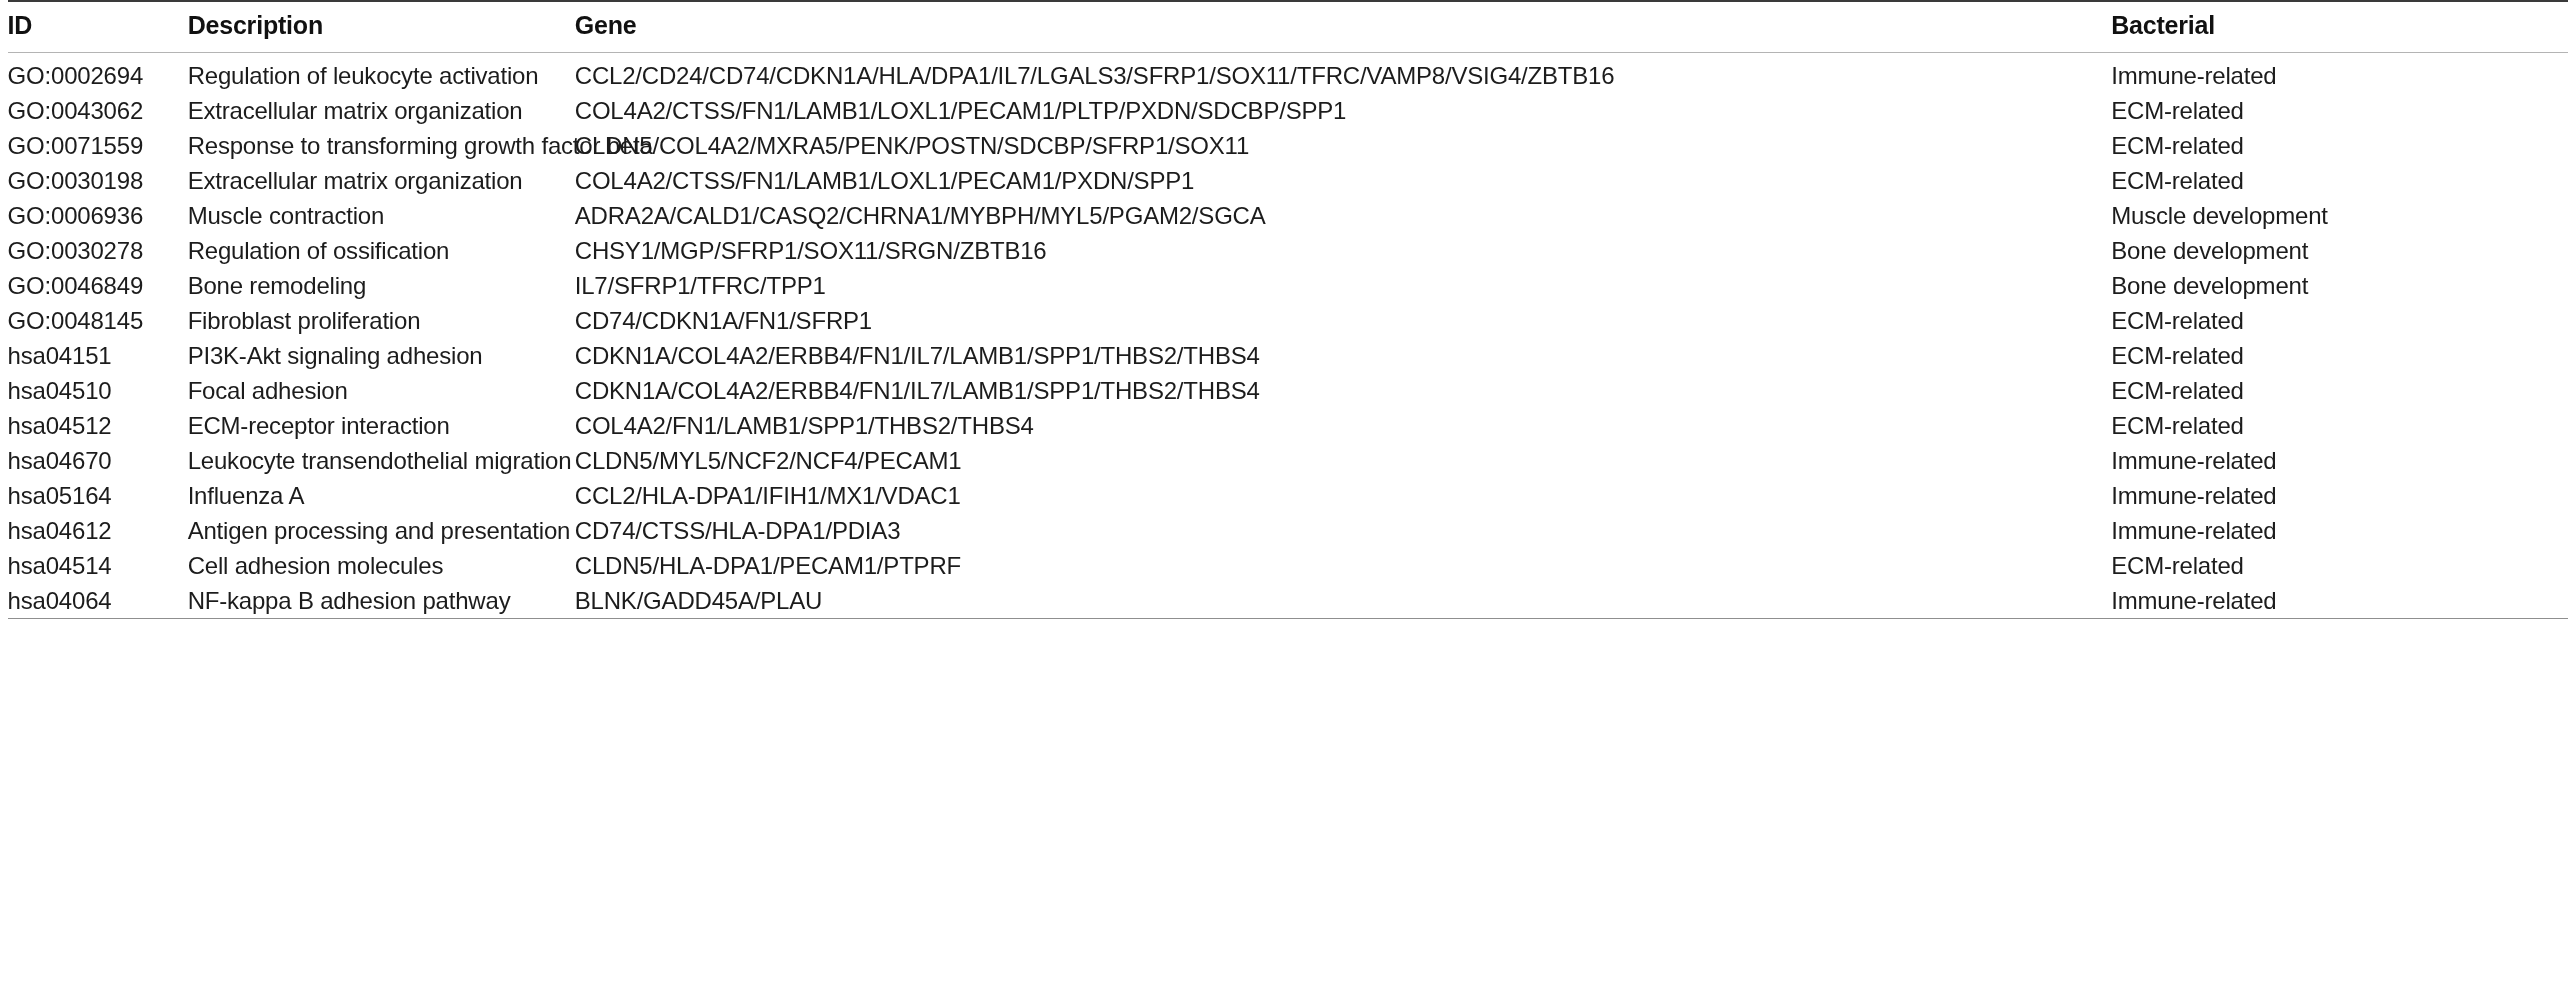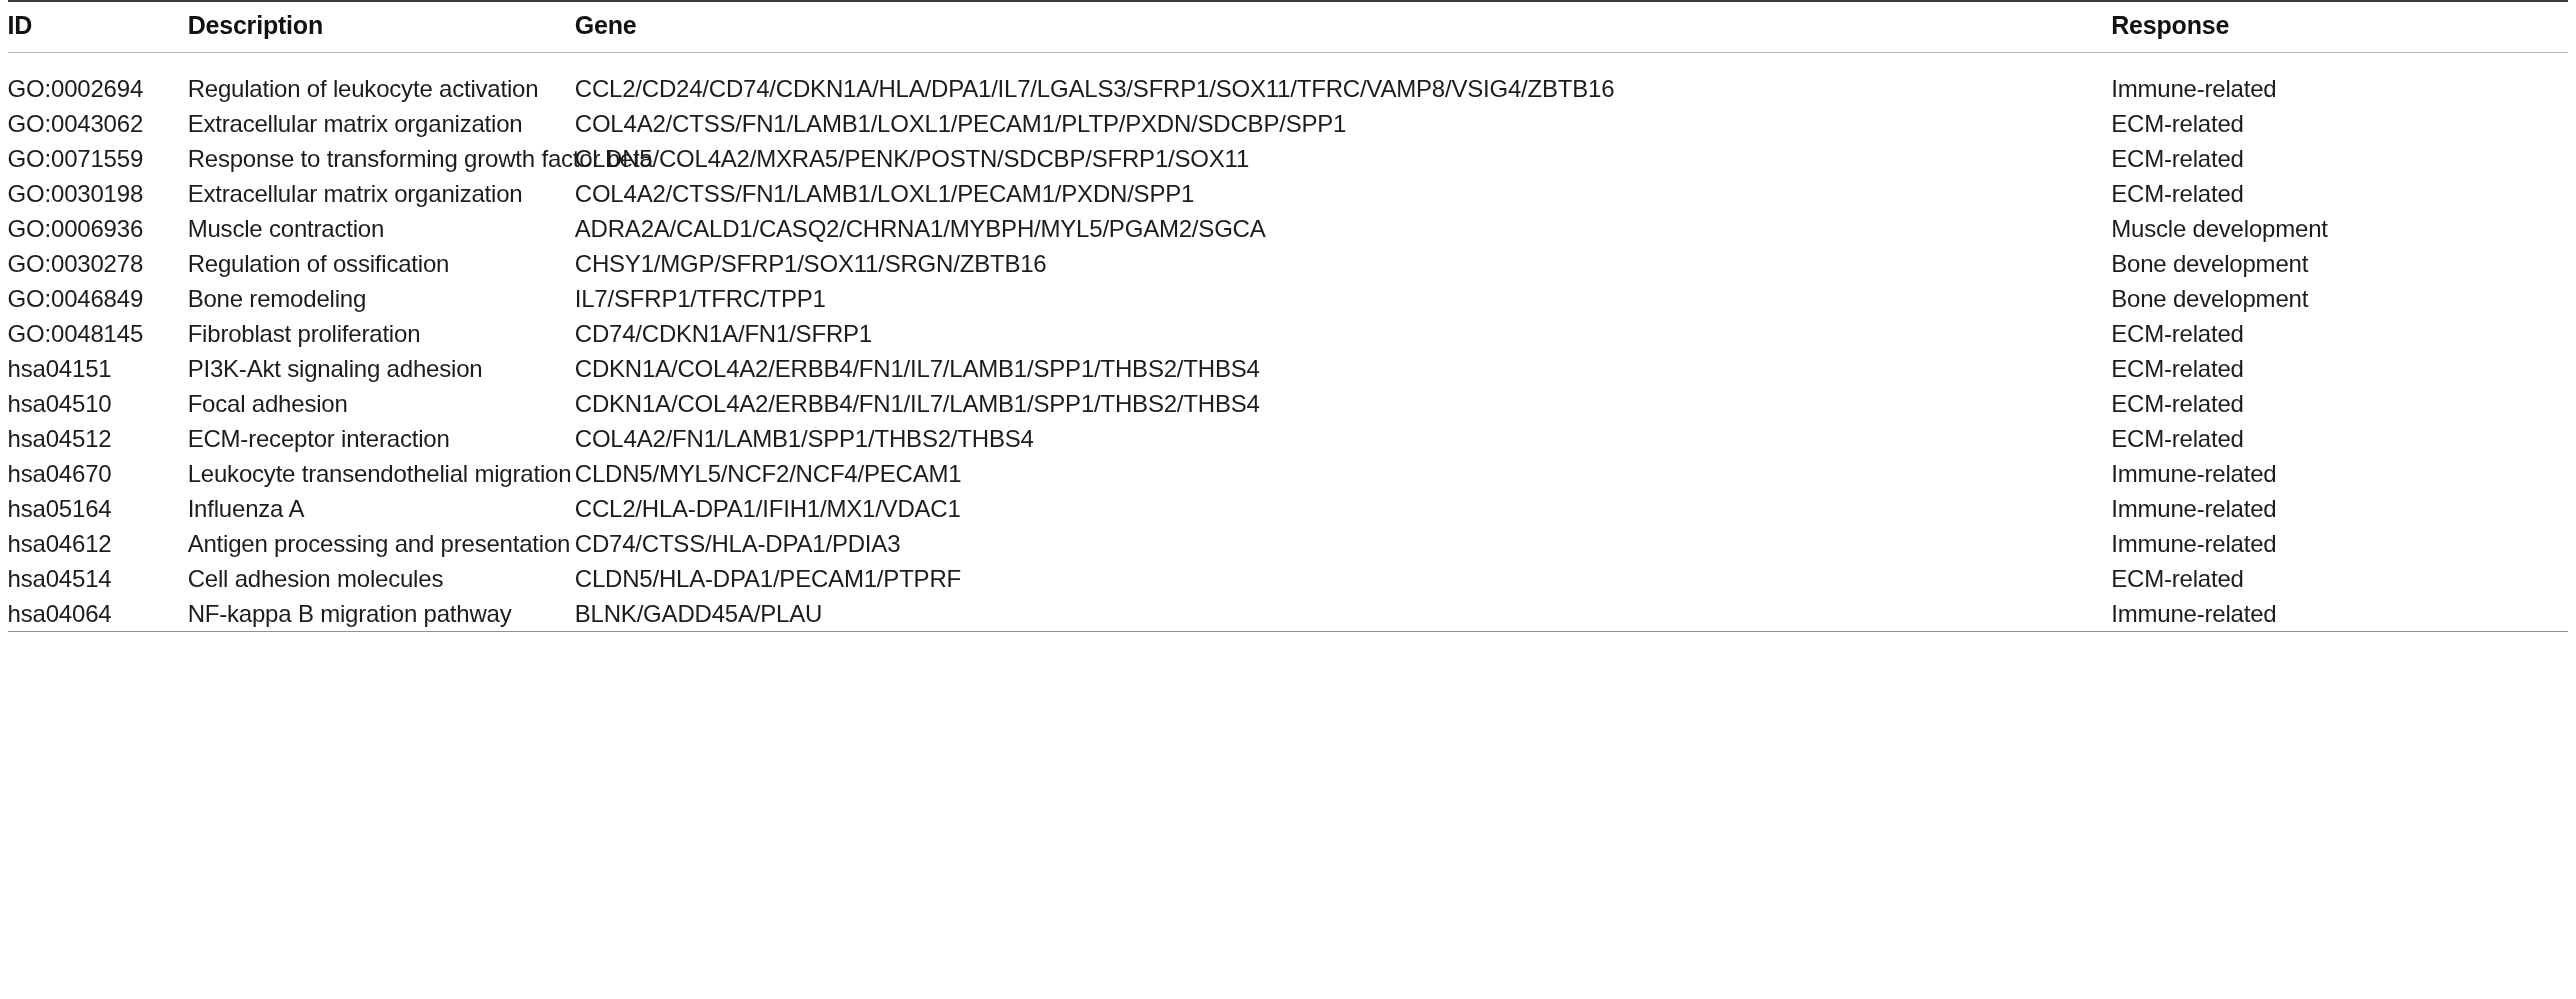--- a/index.html
+++ b/index.html
@@ -59,21 +59,21 @@
     letter-spacing: -0.2px;
     padding: 0;
     height: 35px;
     line-height: 35px;
     vertical-align: middle;
     color: #1c1c1c;
     white-space: nowrap;
     overflow: visible;
   }
 
-  table.enrich tbody tr.first-body td { padding-top: 18px; }
+  table.enrich tbody tr.first-body td { padding-top: 5px; }
 
   
   table.enrich tfoot tr.rule-bottom td {
     border-top: 1.9px solid #8f8f8f;
     padding: 0;
     height: 0;
     line-height: 0;
     font-size: 0;
   }
 
@@ -98,21 +98,21 @@
       <tr class="rule-top">
         <th></th>
         <th></th>
         <th></th>
         <th></th>
       </tr>
       <tr>
         <th class="col-head">ID</th>
         <th class="col-head">Description</th>
         <th class="col-head">Gene</th>
-        <th class="col-head">Response</th>
+        <th class="col-head">Bacterial</th>
       </tr>
     </thead>
     <tbody id="table-body">
         <tr class="first-body">
           <td>GO:0002694</td>
           <td>Regulation of leukocyte activation</td>
           <td>CCL2/CD24/CD74/CDKN1A/HLA/DPA1/IL7/LGALS3/SFRP1/SOX11/TFRC/VAMP8/VSIG4/ZBTB16</td>
           <td>Immune-related</td>
         </tr>
         <tr>
@@ -194,21 +194,21 @@
           <td>Immune-related</td>
         </tr>
         <tr>
           <td>hsa04514</td>
           <td>Cell adhesion molecules</td>
           <td>CLDN5/HLA-DPA1/PECAM1/PTPRF</td>
           <td>ECM-related</td>
         </tr>
         <tr>
           <td>hsa04064</td>
-          <td>NF-kappa B migration pathway</td>
+          <td>NF-kappa B adhesion pathway</td>
           <td>BLNK/GADD45A/PLAU</td>
           <td>Immune-related</td>
         </tr>
       </tbody>
     <tfoot>
       <tr class="rule-bottom">
         <td></td>
         <td></td>
         <td></td>
         <td></td>

